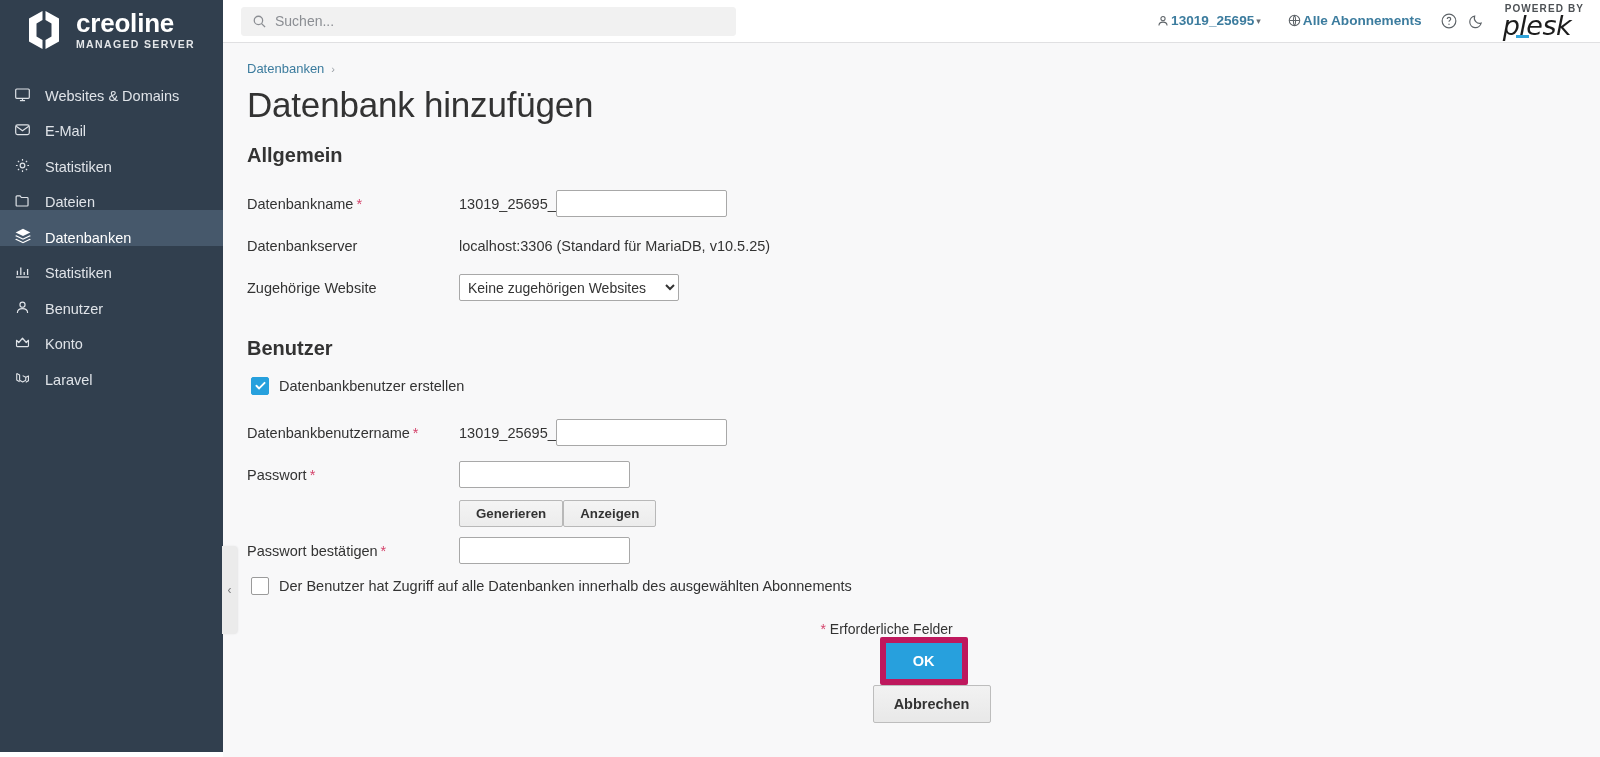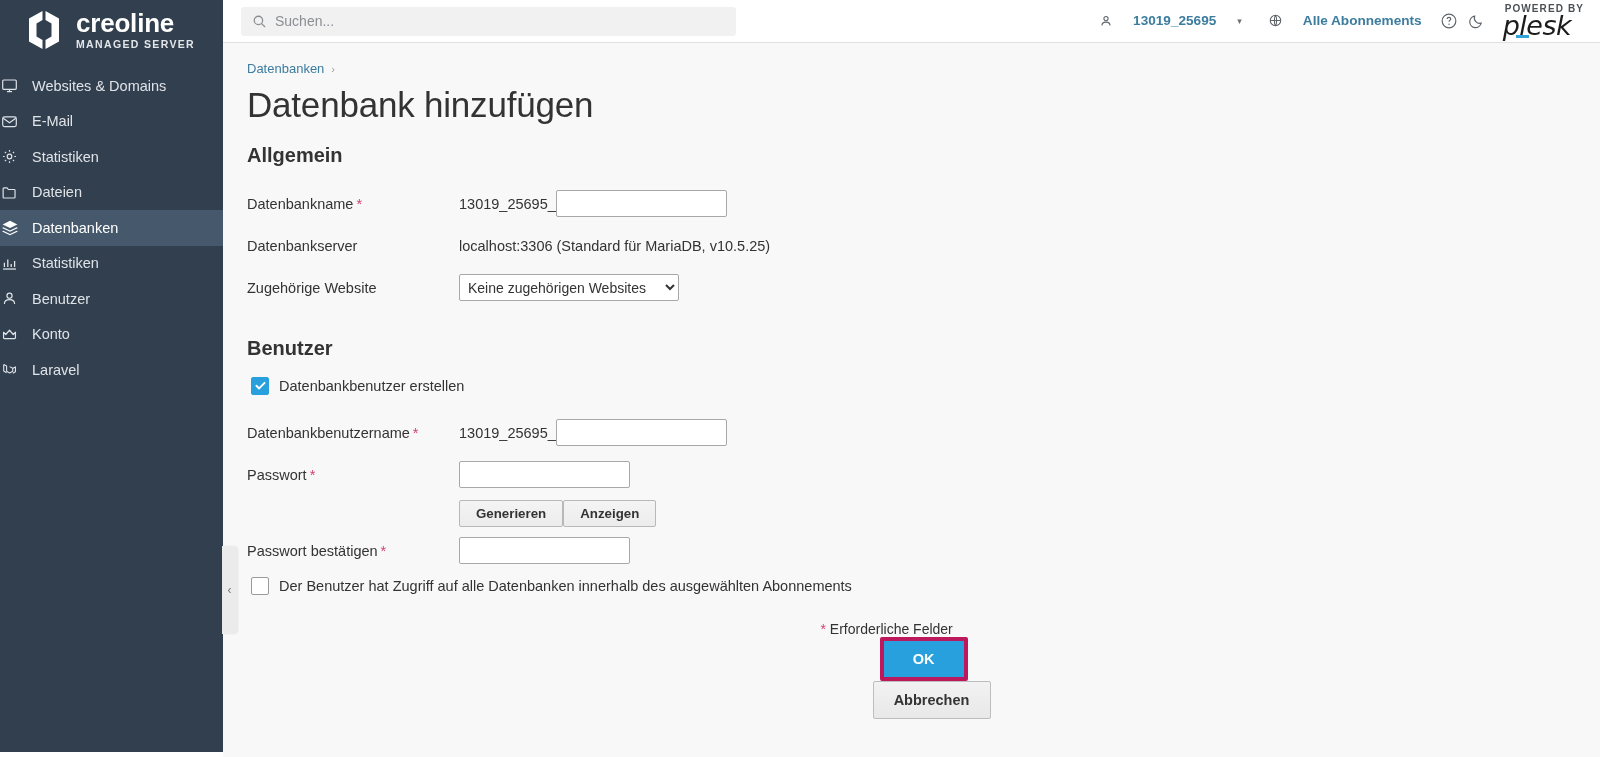--- a/index.html
+++ b/index.html
@@ -28,22 +28,22 @@
   .logo-name {
     font-size: 26px; font-weight: 700; color: #ffffff;
     letter-spacing: -0.2px;
   }
   .logo-sub {
     font-size: 10.5px; font-weight: 700; color: #e3e6e9;
     letter-spacing: 1.35px; margin-top: 3px;
   }
   .nav { margin-top: 8px; display: flex; flex-direction: column; }
   .nav-item {
-    height: 35.5px; display: flex; align-items: center;
-    gap: 13px;
+    height: 35.5px; display: flex; align-items: flex-end;
+    padding-left: 13px; gap: 13px;
     color: #dfe3e8; font-size: 14.5px;
     cursor: pointer; text-decoration: none;
   }
   .nav-item .ico { width: 19px; height: 19px; flex: 0 0 19px; display: flex; align-items: center; justify-content: center; }
   .nav-item .ico svg { display: block; }
   .nav-item.active { background: #46586b; color: #ffffff; }
 
   
   .collapse-handle {
     position: absolute; right: -14px; top: 546px;
@@ -78,21 +78,21 @@
   .search-input {
     border: none; outline: none; background: transparent;
     font-family: inherit; font-size: 14px; color: #5b5e63;
     width: 100%; padding: 0;
   }
   .search-input::placeholder { color: #8b8e93; }
   .topbar-right {
     margin-left: auto; display: flex; align-items: center; gap: 0;
   }
   .tb-item {
-    display: flex; align-items: center; gap: 20px;
+    display: flex; align-items: center; gap: 1px;
     font-size: 13.6px; color: #3c7c9e; font-weight: 700;
     cursor: pointer; padding: 0 13px; white-space: nowrap;
   }
   .tb-item .glyph { display: flex; color: #5d6368; }
   .tb-caret { color: #6b7075; font-size: 9px; margin-left: 1px; font-weight: 400; }
   .tb-icon {
     display: flex; align-items: center; justify-content: center;
     width: 28px; height: 28px; color: #5d6368; cursor: pointer;
   }
   .plesk-logo { display: flex; flex-direction: column; align-items: flex-start; margin-left: 12px; margin-right: 2px; }
@@ -178,21 +178,21 @@
     cursor: pointer; border: 1px solid #b8b8b8;
     background: linear-gradient(#f4f4f4, #ececec); color: #333333;
     display: inline-flex; align-items: center; justify-content: center;
   }
   .btn-row { display: flex; margin: 5px 0 4px 0; }
 
   .footer-row { display: flex; align-items: center; margin-top: 26px; flex-direction: column; }
   .req-note { width: 212px; min-width: 212px; font-size: 14px; color: #333333; }
   .btn-primary {
     height: 38px; min-width: 88px; padding: 18px 22px;
-    background: #27a0dd; border: 4px solid #be185d; color: #ffffff;
+    background: #27a0dd; border: 6px solid #be185d; color: #ffffff;
     font-size: 14.5px; font-weight: 700; border-radius: 2px; cursor: pointer;
     font-family: inherit;
     display: inline-flex; align-items: center; justify-content: center;
   }
   .btn-secondary {
     height: 38px; min-width: 118px; padding: 0 20px;
     background: linear-gradient(#f2f2f2, #e8e8e8); border: 1px solid #bdbdbd;
     color: #333333; font-size: 14.5px; font-weight: 700; border-radius: 2px;
     cursor: pointer; font-family: inherit; margin-left: 16px;
     display: inline-flex; align-items: center; justify-content: center;

